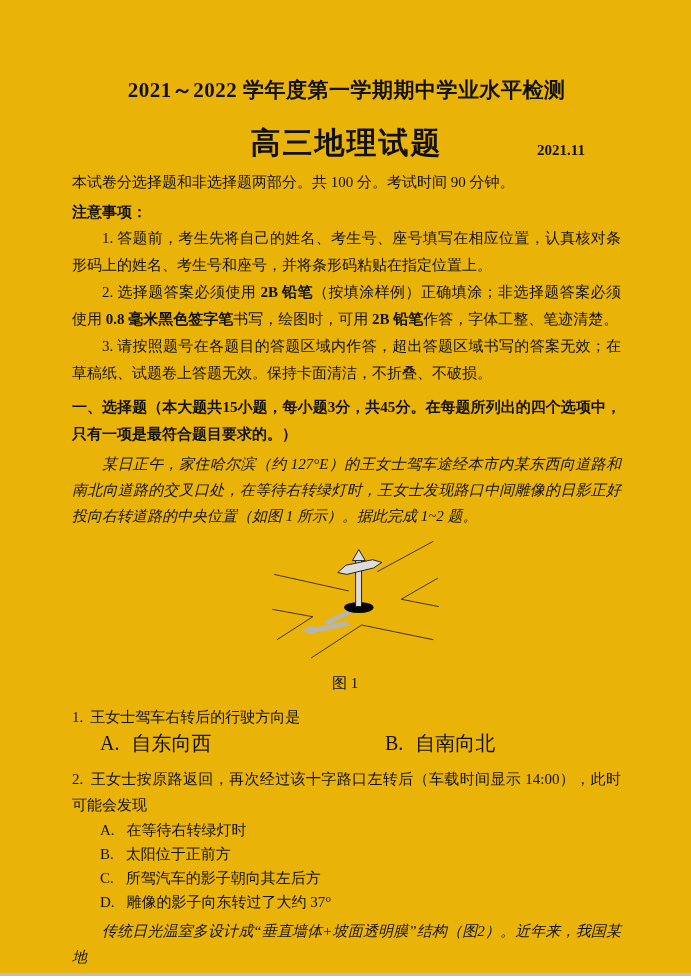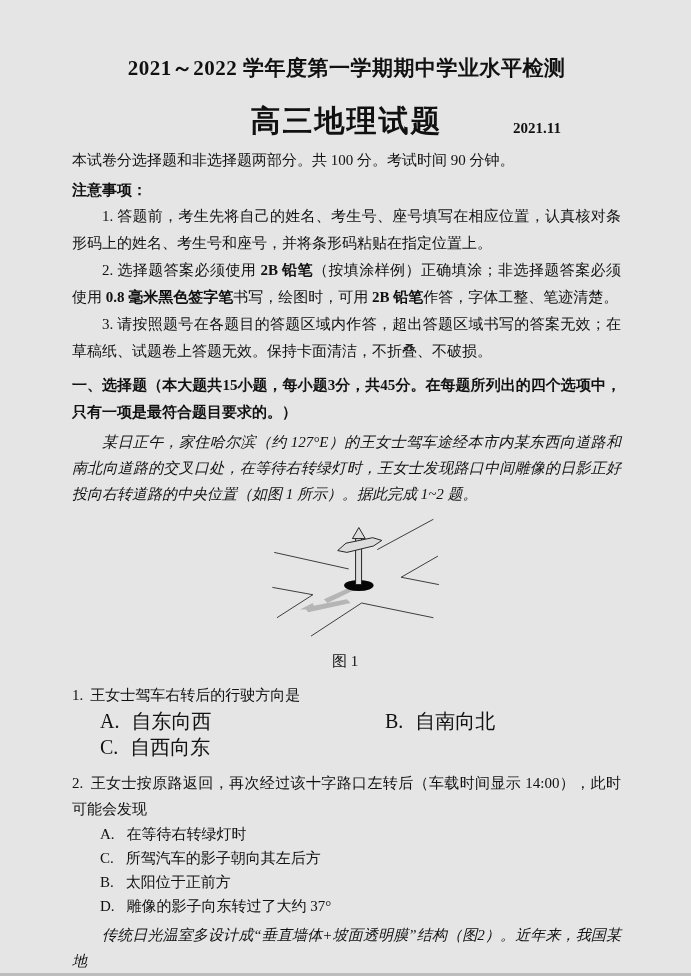--- a/index.html
+++ b/index.html
@@ -1,27 +1,27 @@
 <!DOCTYPE html>
 <html lang="zh"><head>
 <meta charset="utf-8">
 <style>
   html,body{margin:0;padding:0;background:#ffffff;}
   body{width:691px;font-family:"Liberation Serif","DejaVu Serif",serif;color:#111;}
   .page{
     width:691px;height:976px;box-sizing:border-box;
-    padding:54px 70px 0 72px;
+    padding:76px 70px 0 72px;
     border-bottom:3px solid #bcbcbc;
-    overflow:hidden;position:relative;background:#e5e5e5;
+    overflow:hidden;position:relative;background:#eab308;
   }
   
   .title1{margin:0;text-align:center;font-size:21px;line-height:28px;font-weight:bold;letter-spacing:0.5px;}
   .title2-row{position:relative;text-align:center;height:42px;margin-top:18px;}
   .title2{display:inline-block;margin:0;font-size:30px;line-height:42px;font-weight:bold;letter-spacing:2px;}
-  .paper-date{position:absolute;right:60px;bottom:5px;font-size:15px;font-weight:bold;}
+  .paper-date{position:absolute;right:36px;bottom:5px;font-size:15px;font-weight:bold;}
   .intro{margin:5px 0 0 0;font-size:15px;line-height:26px;}
   
   .notice-heading{margin:3px 0 0 0;font-size:15px;line-height:27px;font-weight:bold;
     font-family:"Liberation Sans","DejaVu Sans",sans-serif;}
   .para{margin:0;font-size:15px;line-height:27px;text-align:justify;}
   .indent{text-indent:2em;}
   .section-heading{margin:7px 0 0 0;font-size:15px;line-height:27px;font-weight:bold;text-align:justify;}
   
   .passage{margin:3px 0 0 0;font-size:15px;line-height:26px;font-style:italic;text-align:justify;}
   
@@ -86,30 +86,29 @@
       </g>
     </svg>
     <figcaption>图 1</figcaption>
   </figure>
 
   <div class="question">
     <p class="stem"><span class="qnum">1.</span><span>王女士驾车右转后的行驶方向是</span></p>
     <div class="opt-grid">
       <div class="opt"><span class="opt-label">A.</span><span>自东向西</span></div>
       <div class="opt"><span class="opt-label">B.</span><span>自南向北</span></div>
-      <div class="opt"><span class="opt-label">C.</span><span>自西向东</span></div>
     </div>
   </div>
 
   <div class="question">
     <p class="stem"><span class="qnum">2.</span><span>王女士按原路返回，再次经过该十字路口左转后（车载时间显示 14:00），此时可能会发现</span></p>
     <div class="opt-stack">
       <div class="opt"><span class="opt-label">A.</span><span>在等待右转绿灯时</span></div>
+      <div class="opt"><span class="opt-label">B.</span><span>太阳位于正前方</span></div>
       <div class="opt"><span class="opt-label">C.</span><span>所驾汽车的影子朝向其左后方</span></div>
-      <div class="opt"><span class="opt-label">B.</span><span>太阳位于正前方</span></div>
       <div class="opt"><span class="opt-label">D.</span><span>雕像的影子向东转过了大约 37°</span></div>
     </div>
   </div>
 
   <p class="passage indent" style="margin-top:4px;">传统日光温室多设计成“垂直墙体+坡面透明膜”结构（图2）。近年来，我国某地</p>
 
   <p class="page-label">高三地理试题　第1页 （共8页）</p>
   <p class="watermark">实正教育整理（平）</p>
 
 </div>

